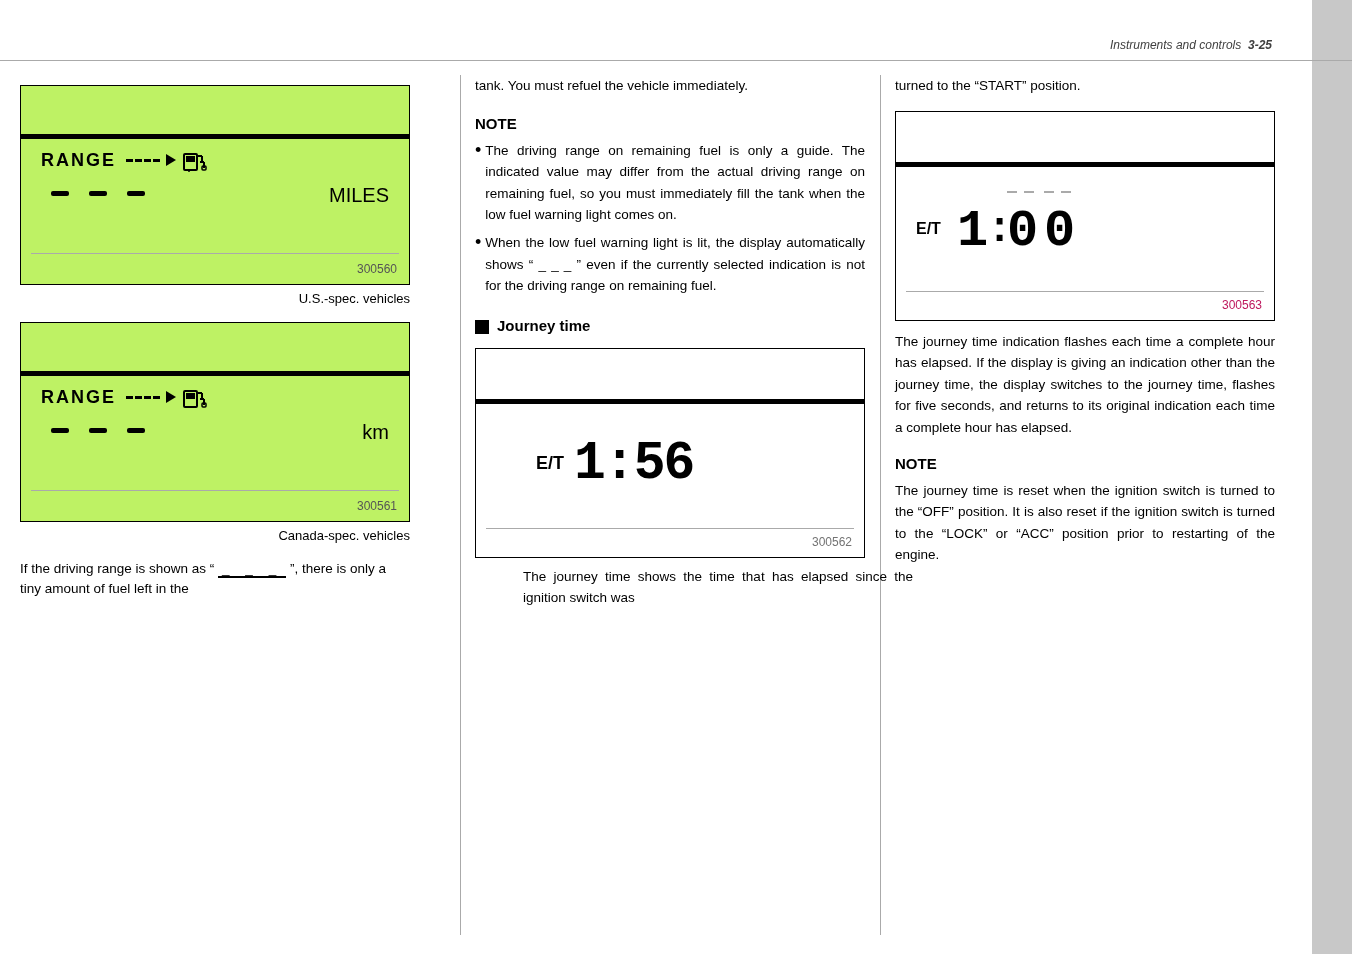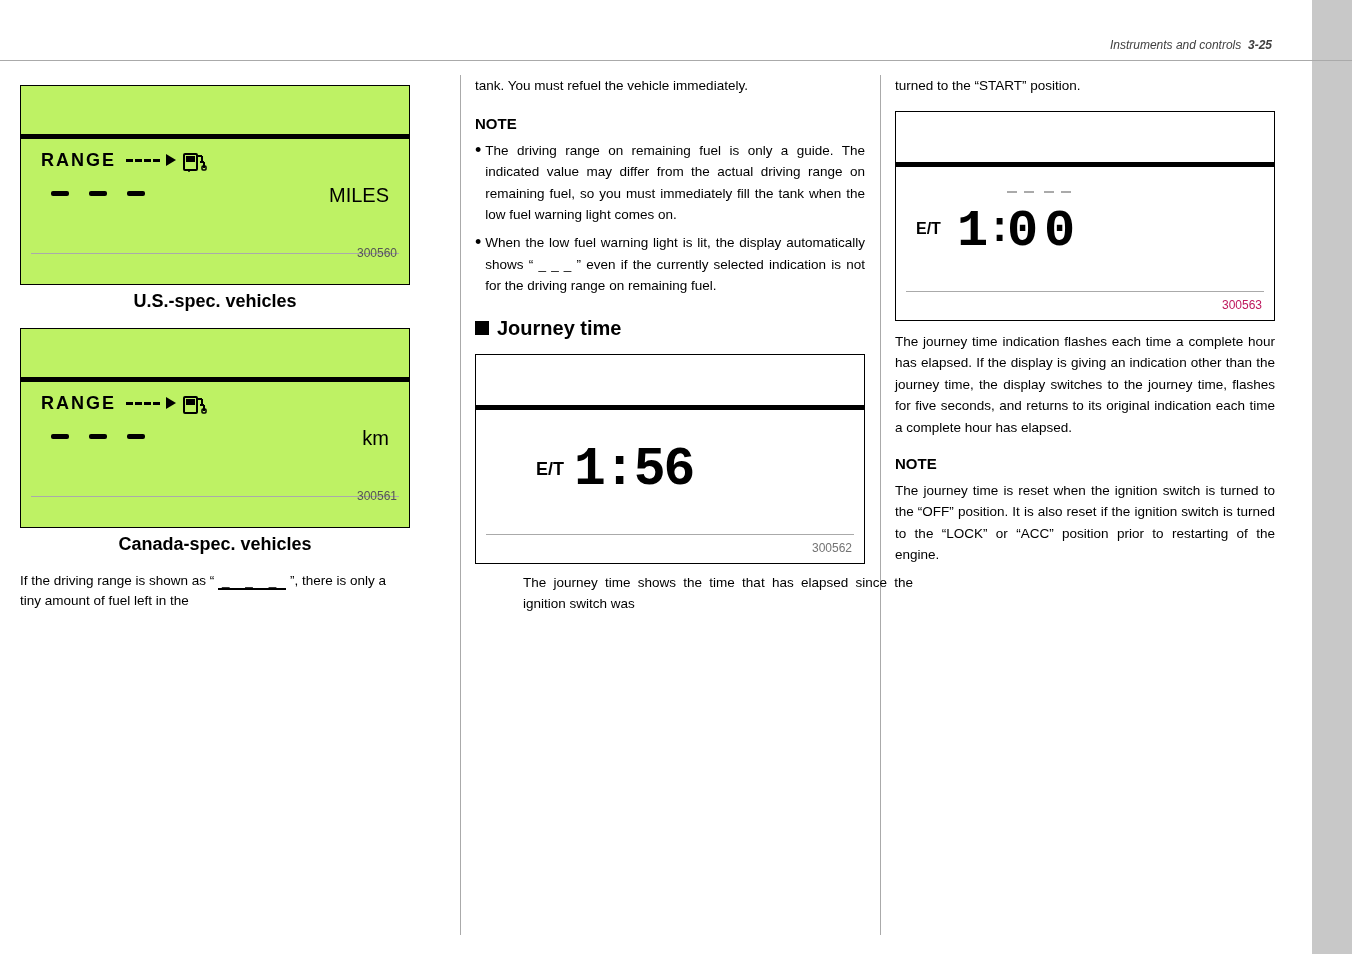--- a/index.html
+++ b/index.html
@@ -161,31 +161,31 @@
       position: absolute;
       bottom: 30px;
       left: 10px;
       right: 10px;
       height: 1px;
       background: #aaa;
     }
 
     .display-code {
       position: absolute;
-      bottom: 24px;
+      bottom: 8px;
       right: 12px;
       font-size: 12px;
       color: #555;
     }
 
     .spec-label {
-      font-size: 18px;
-      font-weight: bold;
+      font-size: 13px;
+      font-weight: normal;
       margin-bottom: 16px;
-      text-align: center;
+      text-align: right;
       width: 390px;
     }
 
     
     .bottom-text-left {
       margin-top: 16px;
       font-size: 13.5px;
       line-height: 1.5;
       width: 390px;
     }
@@ -226,25 +226,25 @@
       margin-bottom: 6px;
     }
 
     .bullet-dot {
       font-size: 18px;
       line-height: 1.2;
       flex-shrink: 0;
     }
 
     .journey-title {
-      font-size: 20px;
+      font-size: 15px;
       font-weight: bold;
       margin-bottom: 14px;
       display: flex;
-      align-items: center;
+      align-items: flex-end;
       gap: 8px;
     }
 
     .black-square {
       width: 14px;
       height: 14px;
       background: #000;
       flex-shrink: 0;
     }
 

